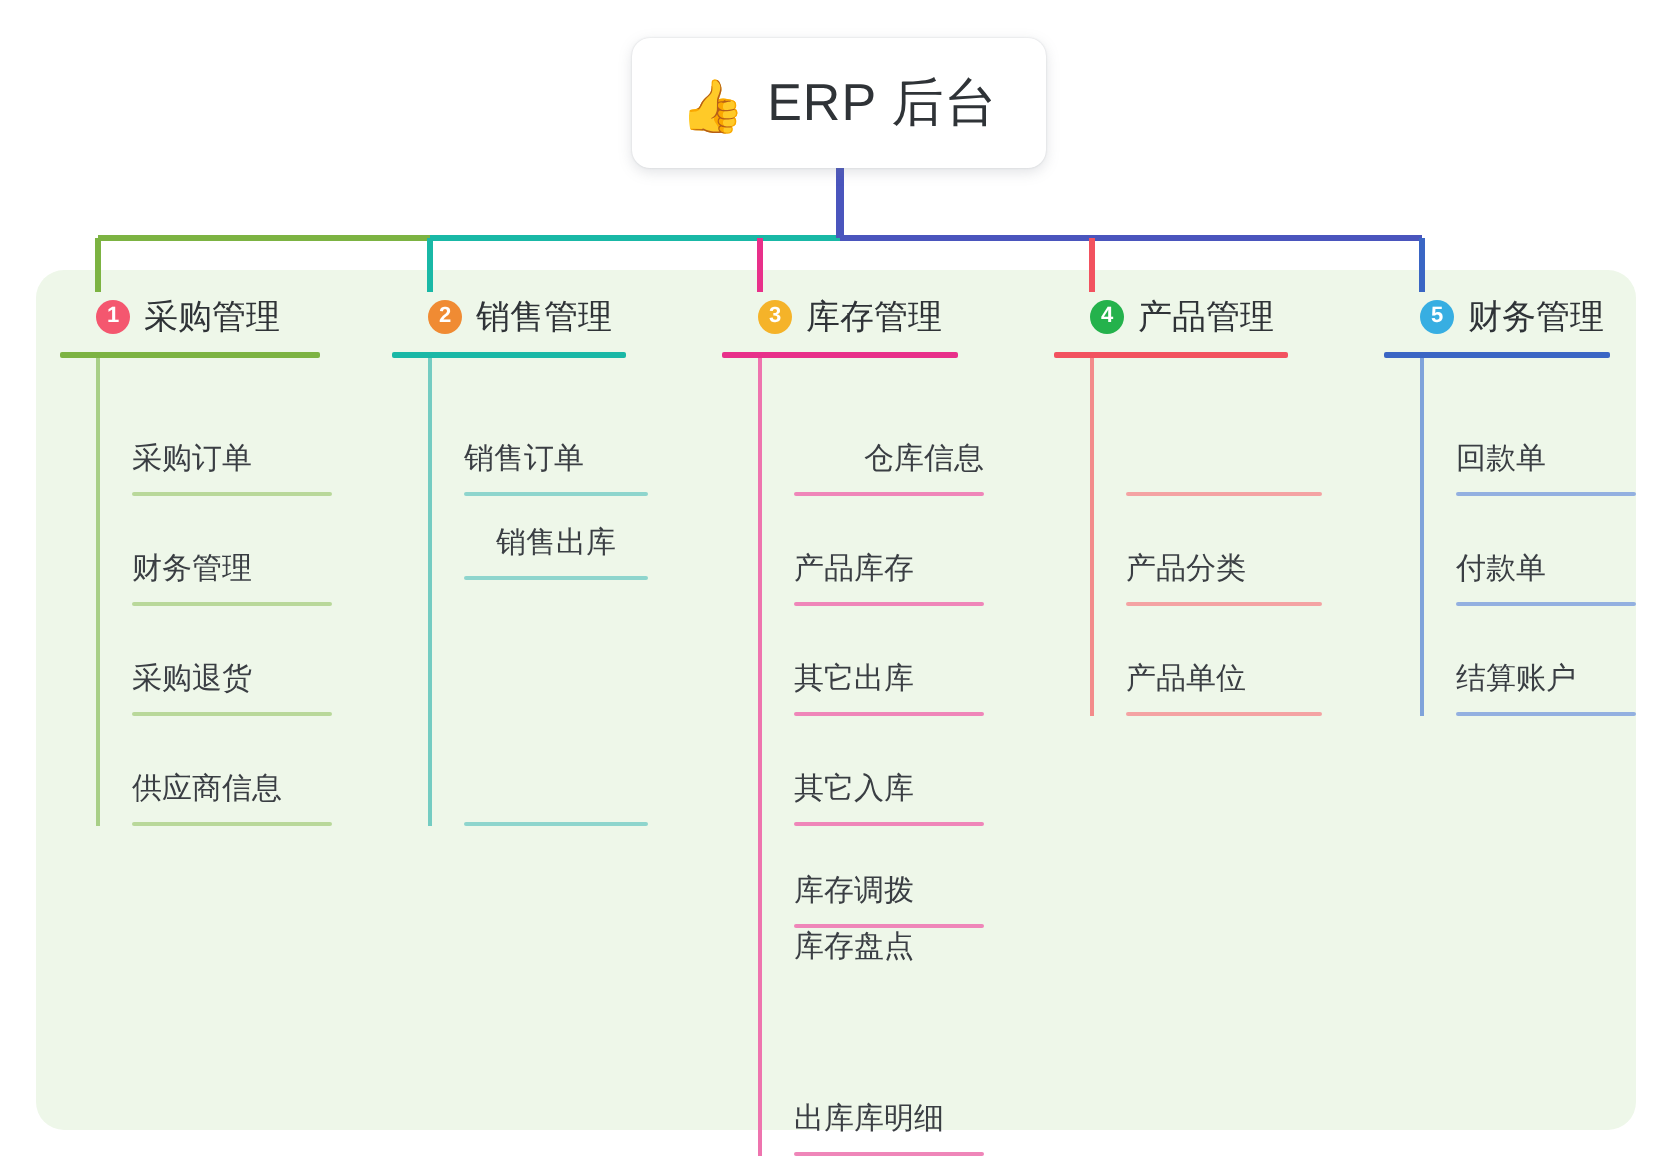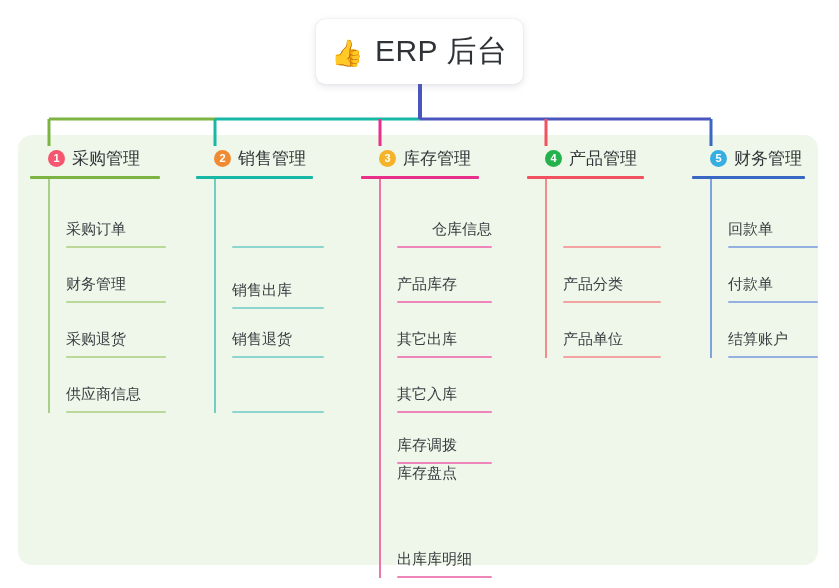--- a/index.html
+++ b/index.html
@@ -39,21 +39,21 @@
     gap: 11px;
     box-sizing: border-box;
   }
   .root-emoji {
     font-size: 26px;
     line-height: 1;
     display: inline-block;
     transform: translateY(1px);
   }
   .root-title {
-    font-size: 30px;
+    font-size: 26px;
     letter-spacing: 0.5px;
     color: #2f3337;
     white-space: nowrap;
   }
 
   
   .panel {
     position: absolute;
     left: 18px;
     top: 135px;
@@ -188,28 +188,25 @@
       </div>
       <div class="column" style="left: 196px; width: 117px;">
         <div class="col-head">
           <span class="badge" style="background: rgb(240, 139, 51);">2</span>
           <span class="col-title">销售管理</span>
         </div>
         <div class="head-rule" style="background: rgb(25, 184, 166); width: 117px;"></div>
         <div class="items" style="height: 234px;">
           <div class="spine" style="background: rgb(116, 204, 194); height: 234px;"></div>
           <div class="item" style="position: absolute; left: 0px; top: 14px; height: 55px; width: 128px;">
+            <div class="item-label">销售订单</div>
             <div class="item-rule" style="background: rgb(142, 213, 205); width: 92px;"></div>
           </div>
-          <div class="item" style="position: absolute; left: 0px; top: 69px; height: 61px; width: 128px;">
+          <div class="item" style="position: absolute; left: 0px; top: 69px; height: 42px; width: 128px; text-align: center;">
             <div class="item-label">销售出库</div>
-            <div class="item-rule" style="background: rgb(142, 213, 205); width: 92px;"></div>
-          </div>
-          <div class="item" style="position: absolute; left: 0px; top: 124px; height: 55px; width: 128px;">
-            <div class="item-label">销售退货</div>
             <div class="item-rule" style="background: rgb(142, 213, 205); width: 92px;"></div>
           </div>
           <div class="item" style="position: absolute; left: 0px; top: 179px; height: 55px; width: 128px;">
             <div class="item-rule" style="background: rgb(142, 213, 205); width: 92px;"></div>
           </div>
         </div>
       </div>
       <div class="column" style="left: 361px; width: 118px;">
         <div class="col-head">
           <span class="badge" style="background: rgb(245, 179, 41);">3</span>

